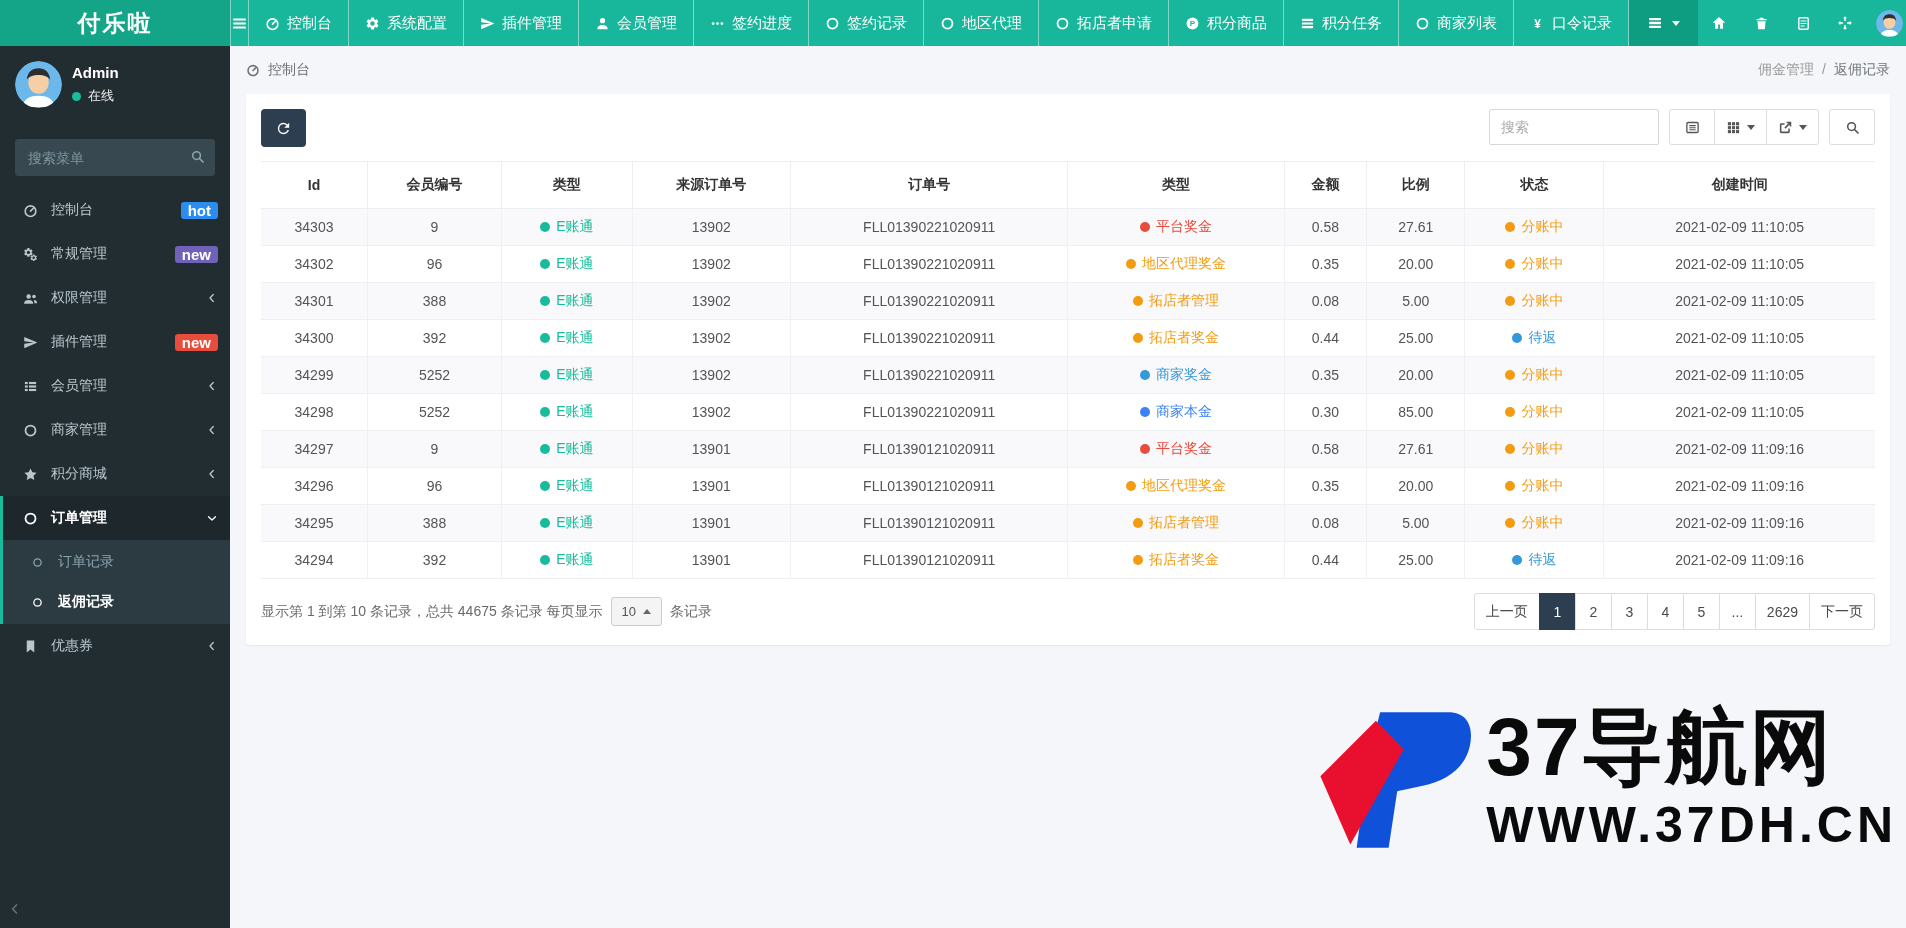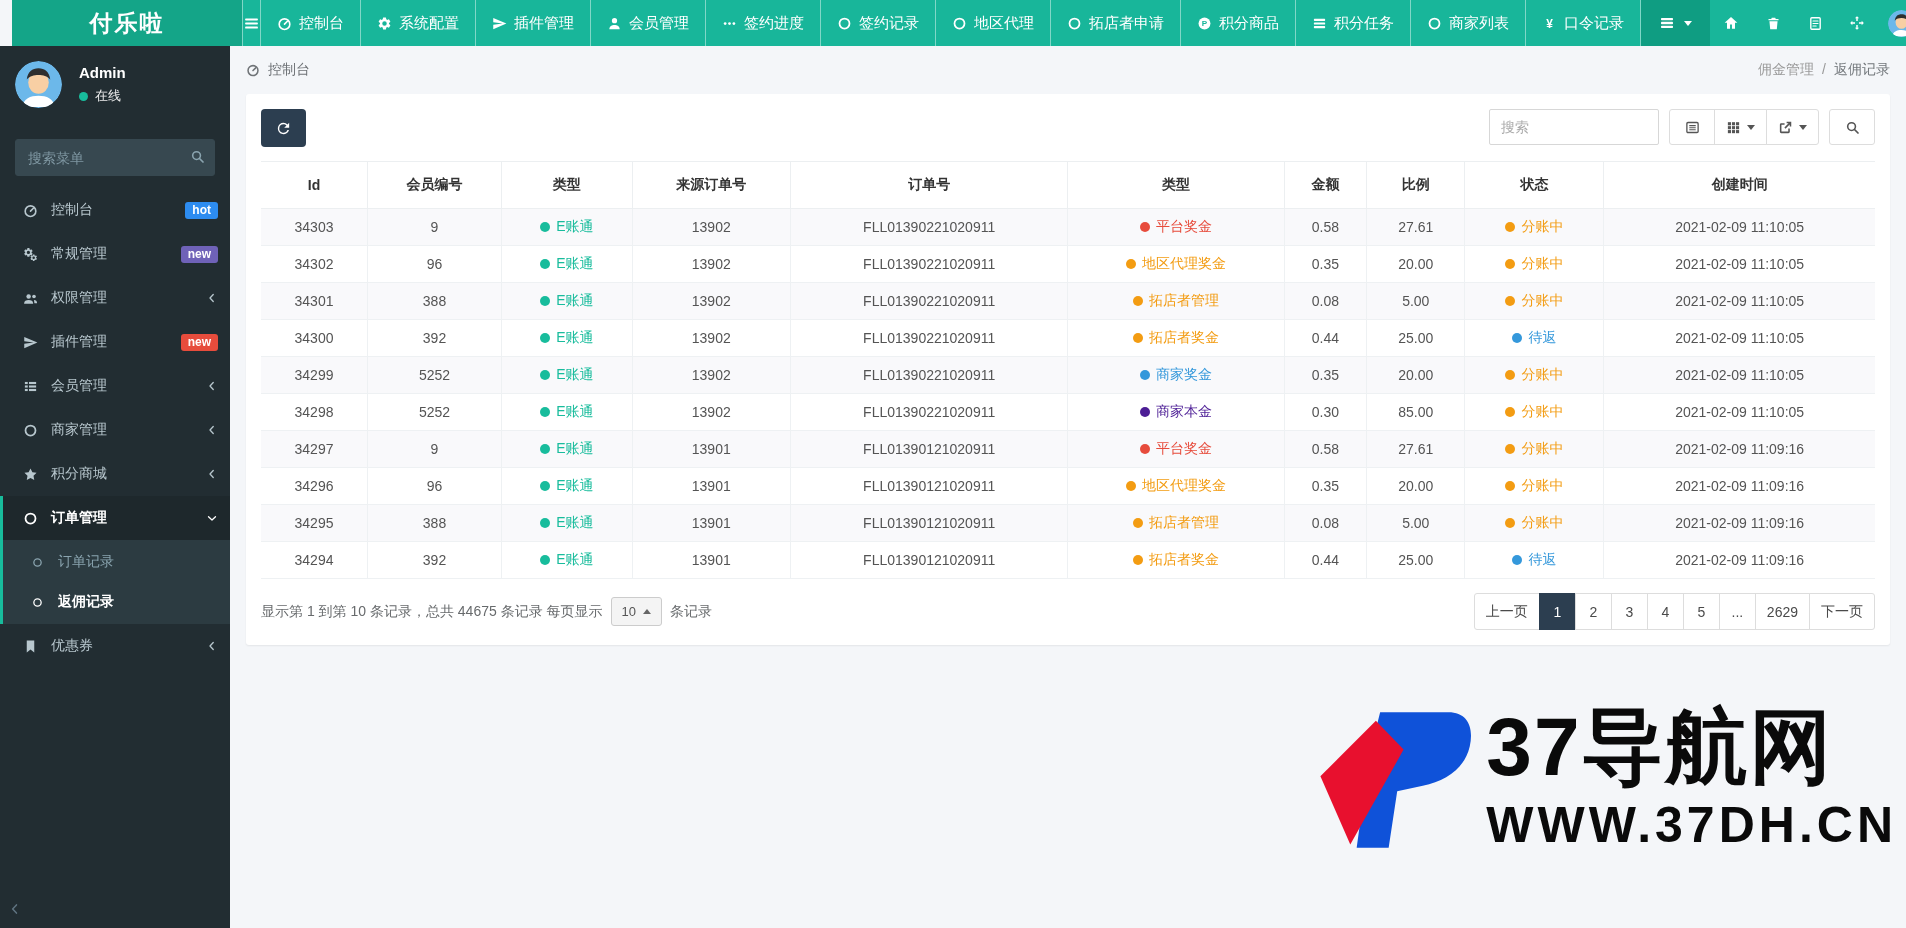--- a/index.html
+++ b/index.html
@@ -1,57 +1,57 @@
 <!DOCTYPE html>
 <html><head>
 <meta charset="utf-8">
 <style>
   html,body{margin:0;padding:0;}
   body{width:1906px;height:928px;position:relative;overflow:hidden;
        font-family:"Liberation Sans","DejaVu Sans",sans-serif;background:#f4f6f9;color:#333;}
   svg{display:block;}
 
   
-  .navbar{position:absolute;top:0;left:12px;right:0;height:46px;background:#18b69a;display:flex;align-items:stretch;z-index:30;}
+  .navbar{position:absolute;top:0;left:0;right:0;height:46px;background:#18b69a;display:flex;align-items:stretch;z-index:30;}
   .brand{width:230px;background:#14a588;color:#fff;font-size:23px;font-weight:bold;letter-spacing:2px;
          display:flex;align-items:center;justify-content:center;flex:none;}
   .nav-toggle{width:54px;display:flex;align-items:center;justify-content:center;color:#fff;cursor:pointer;
               border-left:1px solid rgba(255,255,255,.45);border-right:1px solid rgba(255,255,255,.45);}
   #nav-items{display:flex;align-items:stretch;}
   .nav-item{display:flex;align-items:center;gap:7px;padding:0 16px;color:#fff;font-size:15px;white-space:nowrap;
             border-right:1px solid rgba(255,255,255,.45);cursor:pointer;}
   .nav-item .ic{display:flex;}
   .nav-right{margin-left:auto;display:flex;align-items:stretch;}
   .nav-dd{background:#0f9d82;padding:0 18px;display:flex;align-items:center;gap:9px;color:#fff;cursor:pointer;}
   .caret{width:0;height:0;border-left:4px solid transparent;border-right:4px solid transparent;border-top:5px solid currentColor;}
   .caret-up{width:0;height:0;border-left:4px solid transparent;border-right:4px solid transparent;border-bottom:5px solid #666;}
   .nav-ic{width:42px;display:flex;align-items:center;justify-content:center;color:#fff;cursor:pointer;}
   .nav-admin{display:flex;align-items:center;gap:9px;color:#fff;padding:0 10px;font-size:15px;cursor:pointer;}
   .avatar-sm{width:27px;height:27px;border-radius:50%;overflow:hidden;flex:none;}
 
   
   .sidebar{position:absolute;top:46px;left:0;bottom:0;width:230px;background:#222d32;z-index:20;}
-  .user-panel{display:flex;gap:17px;padding:15px 15px 10px;align-items:center;}
+  .user-panel{display:flex;gap:10px;padding:15px 15px 10px;align-items:center;}
   .avatar-lg{width:47px;height:47px;border-radius:50%;overflow:hidden;flex:none;}
   .user-name{color:#fff;font-weight:bold;font-size:15px;}
   .user-status{color:#eee;font-size:13px;display:flex;align-items:center;gap:7px;margin-top:6px;}
   .status-dot{width:9px;height:9px;border-radius:50%;background:#18bc9c;}
   .side-search{margin:21px 15px 12px;position:relative;}
   .side-search input{width:100%;box-sizing:border-box;height:37px;background:#374850;border:1px solid #374850;border-radius:3px;
                      color:#ccc;padding:0 34px 0 12px;font-size:14px;outline:none;}
   .side-search input::placeholder{color:#7f97a2;}
   .side-search .sicon{position:absolute;right:10px;top:10px;color:#8aa4af;}
   .menu{list-style:none;margin:2px 0 0;padding:0;}
   .menu>li{border-left:3px solid transparent;}
   .menu>li.active{border-left-color:#18bc9c;}
   .menu-link{display:flex;align-items:center;height:44px;padding:0 12px 0 17px;color:#b8c7ce;font-size:14px;gap:11px;cursor:pointer;}
   .menu>li.active>.menu-link{background:#1e282c;color:#fff;font-weight:bold;justify-content:center;}
   .micon{width:20px;display:flex;justify-content:center;flex:none;}
   .mlabel{white-space:nowrap;}
-  .badge{margin-left:auto;font-size:12px;color:#fff;padding:2px 7px;border-radius:3px;font-weight:bold;line-height:13px;}
+  .badge{margin-left:auto;font-size:15px;color:#fff;padding:2px 7px;border-radius:3px;font-weight:bold;line-height:13px;}
   .chev{margin-left:auto;display:flex;color:inherit;}
   .submenu{list-style:none;margin:0;padding:2px 0;background:#2c3b41;}
   .submenu .menu-link{height:40px;padding-left:24px;color:#8aa4af;font-weight:normal;}
   .submenu li.active .menu-link{color:#fff;font-weight:bold;}
   .collapse-toggle{position:absolute;bottom:12px;left:8px;color:#5f7380;cursor:pointer;}
 
   
   .content{position:absolute;left:230px;top:46px;right:0;bottom:0;}
   .breadcrumb-bar{height:48px;display:flex;align-items:center;padding:0 16px;font-size:14px;color:#6f7377;}
   .bc-left{display:flex;align-items:center;gap:8px;}
@@ -678,21 +678,21 @@
             </tr>
             <tr>
               <td>34298</td>
               <td>5252</td>
               <td><span class="dot-label" style="color:#18bc9c">
                   <i class="dot"></i>
                   <span>E账通</span>
                 </span></td>
               <td>13902</td>
               <td>FLL01390221020911</td>
-              <td><span class="dot-label" style="color:#4c1d95">
+              <td><span class="dot-label" style="color:#3b82f6">
                   <i class="dot"></i>
                   <span>商家本金</span>
                 </span></td>
               <td>0.30</td>
               <td>85.00</td>
               <td><span class="dot-label" style="color:#f39c12">
                   <i class="dot"></i>
                   <span>分账中</span>
                 </span></td>
               <td>2021-02-09 11:10:05</td>

